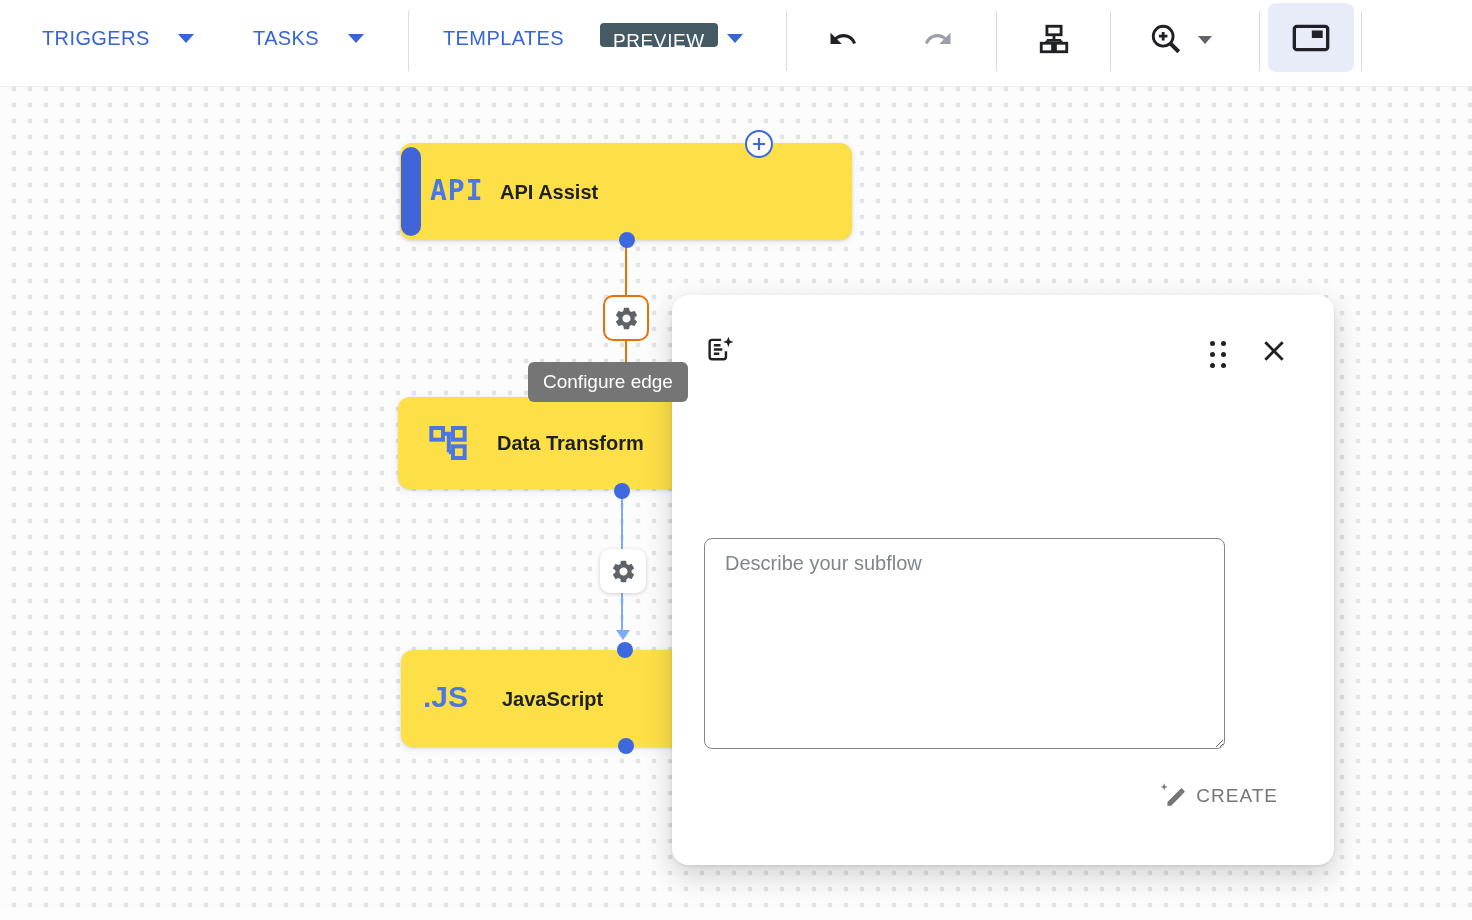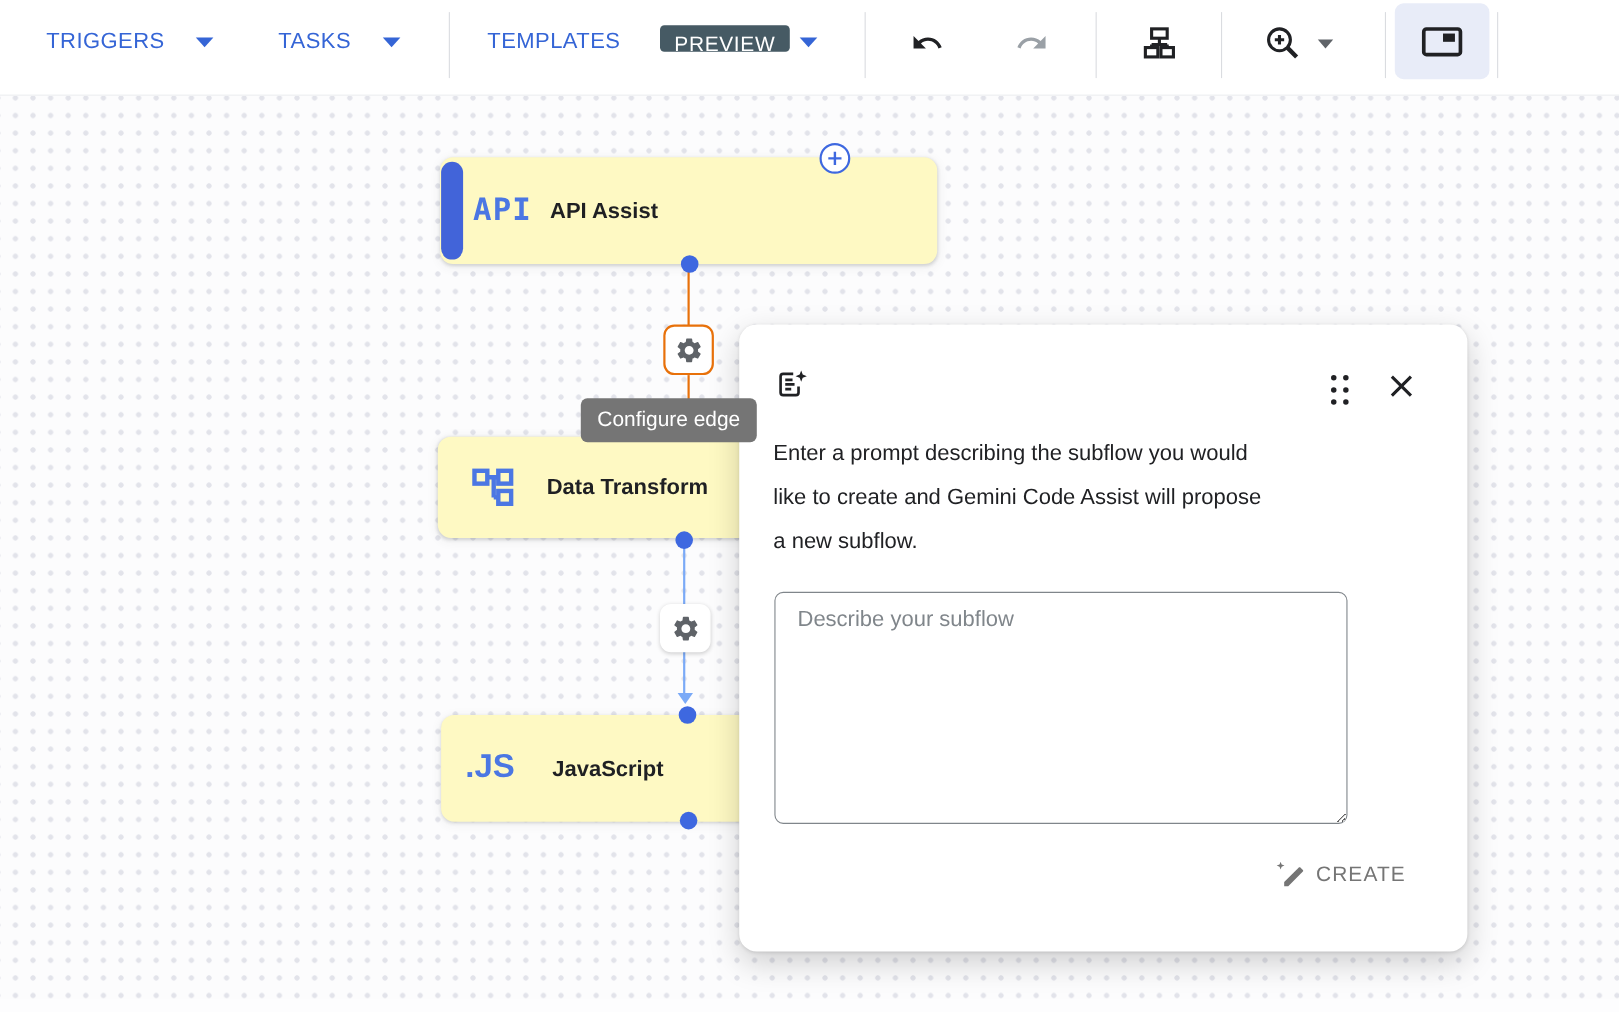--- a/index.html
+++ b/index.html
@@ -22,21 +22,21 @@
   
   .canvas {
     position:absolute; left:0; top:87px; width:1472px; height:833px;
     background:#fcfcfd;
     background-image:radial-gradient(circle, #e2e3ea 2.1px, transparent 2.7px);
     background-size:16px 16px; background-position:6px 10px;
   }
   .canvas-bottom { position:absolute; left:0; bottom:0; height:12px; width:100%; background:#fdfdfe; }
 
   
-  .node-card { position:absolute; background:#fef9c3; border-radius:12px; z-index:3;
+  .node-card { position:absolute; background:#fde047; border-radius:12px; z-index:3;
     box-shadow:0 1px 3px rgba(60,64,67,.18), 0 2px 10px rgba(60,64,67,.08);
     display:flex; align-items:center; cursor:pointer; }
   .accent-bar { position:absolute; left:1px; top:4px; bottom:4px; width:20px; border-radius:10px; background:#4264d9; }
   .node-label { font-size:20px; font-weight:700; color:#1f2023; white-space:nowrap; }
   .icon-text { font-family:"DejaVu Sans Mono", monospace; font-weight:bold; color:#4b77e3; white-space:nowrap; }
 
   .plus-btn { position:absolute; left:745px; top:130px; width:28px; height:28px; border-radius:50%;
     background:#fff; border:2.5px solid #3e68e0; z-index:5; cursor:pointer; display:flex; align-items:center; justify-content:center; }
   .conn-dot { position:absolute; width:16px; height:16px; border-radius:50%; background:#3e68e0; z-index:4; }
 
@@ -203,25 +203,20 @@
         <span></span>
         <span></span>
         <span></span>
     </span>
     <span class="close-btn">
       <svg width="26" height="26" viewBox="0 0 24 24" stroke="#202124" stroke-width="2.6">
           <path d="M4 4l16 16M20 4L4 20"></path>
         </svg>
     </span>
 
-    <div class="dlg-body">
-      <div>Enter a prompt describing the subflow you would</div>
-      <div>like to create and Gemini Code Assist will propose</div>
-      <div>a new subflow.</div>
-    </div>
 
     <textarea class="dlg-textarea" placeholder="Describe your subflow" style=""></textarea>
 
     <button class="create-btn">
       <svg width="27" height="27" viewBox="0 0 24 24" fill="#757575">
         <path d="M4.6 1.2l.85 2.3 2.3.85-2.3.85-.85 2.3-.85-2.3-2.3-.85 2.3-.85z"></path>
         <path d="M7.5 17.7V21h3.3L21 10.8l-3.3-3.3L7.5 17.7zM22.6 9.2c.36-.36.36-.94 0-1.3l-2-2c-.36-.36-.94-.36-1.3 0l-1.56 1.56 3.3 3.3 1.56-1.56z"></path>
       </svg>
       <span>CREATE</span>
     </button>

